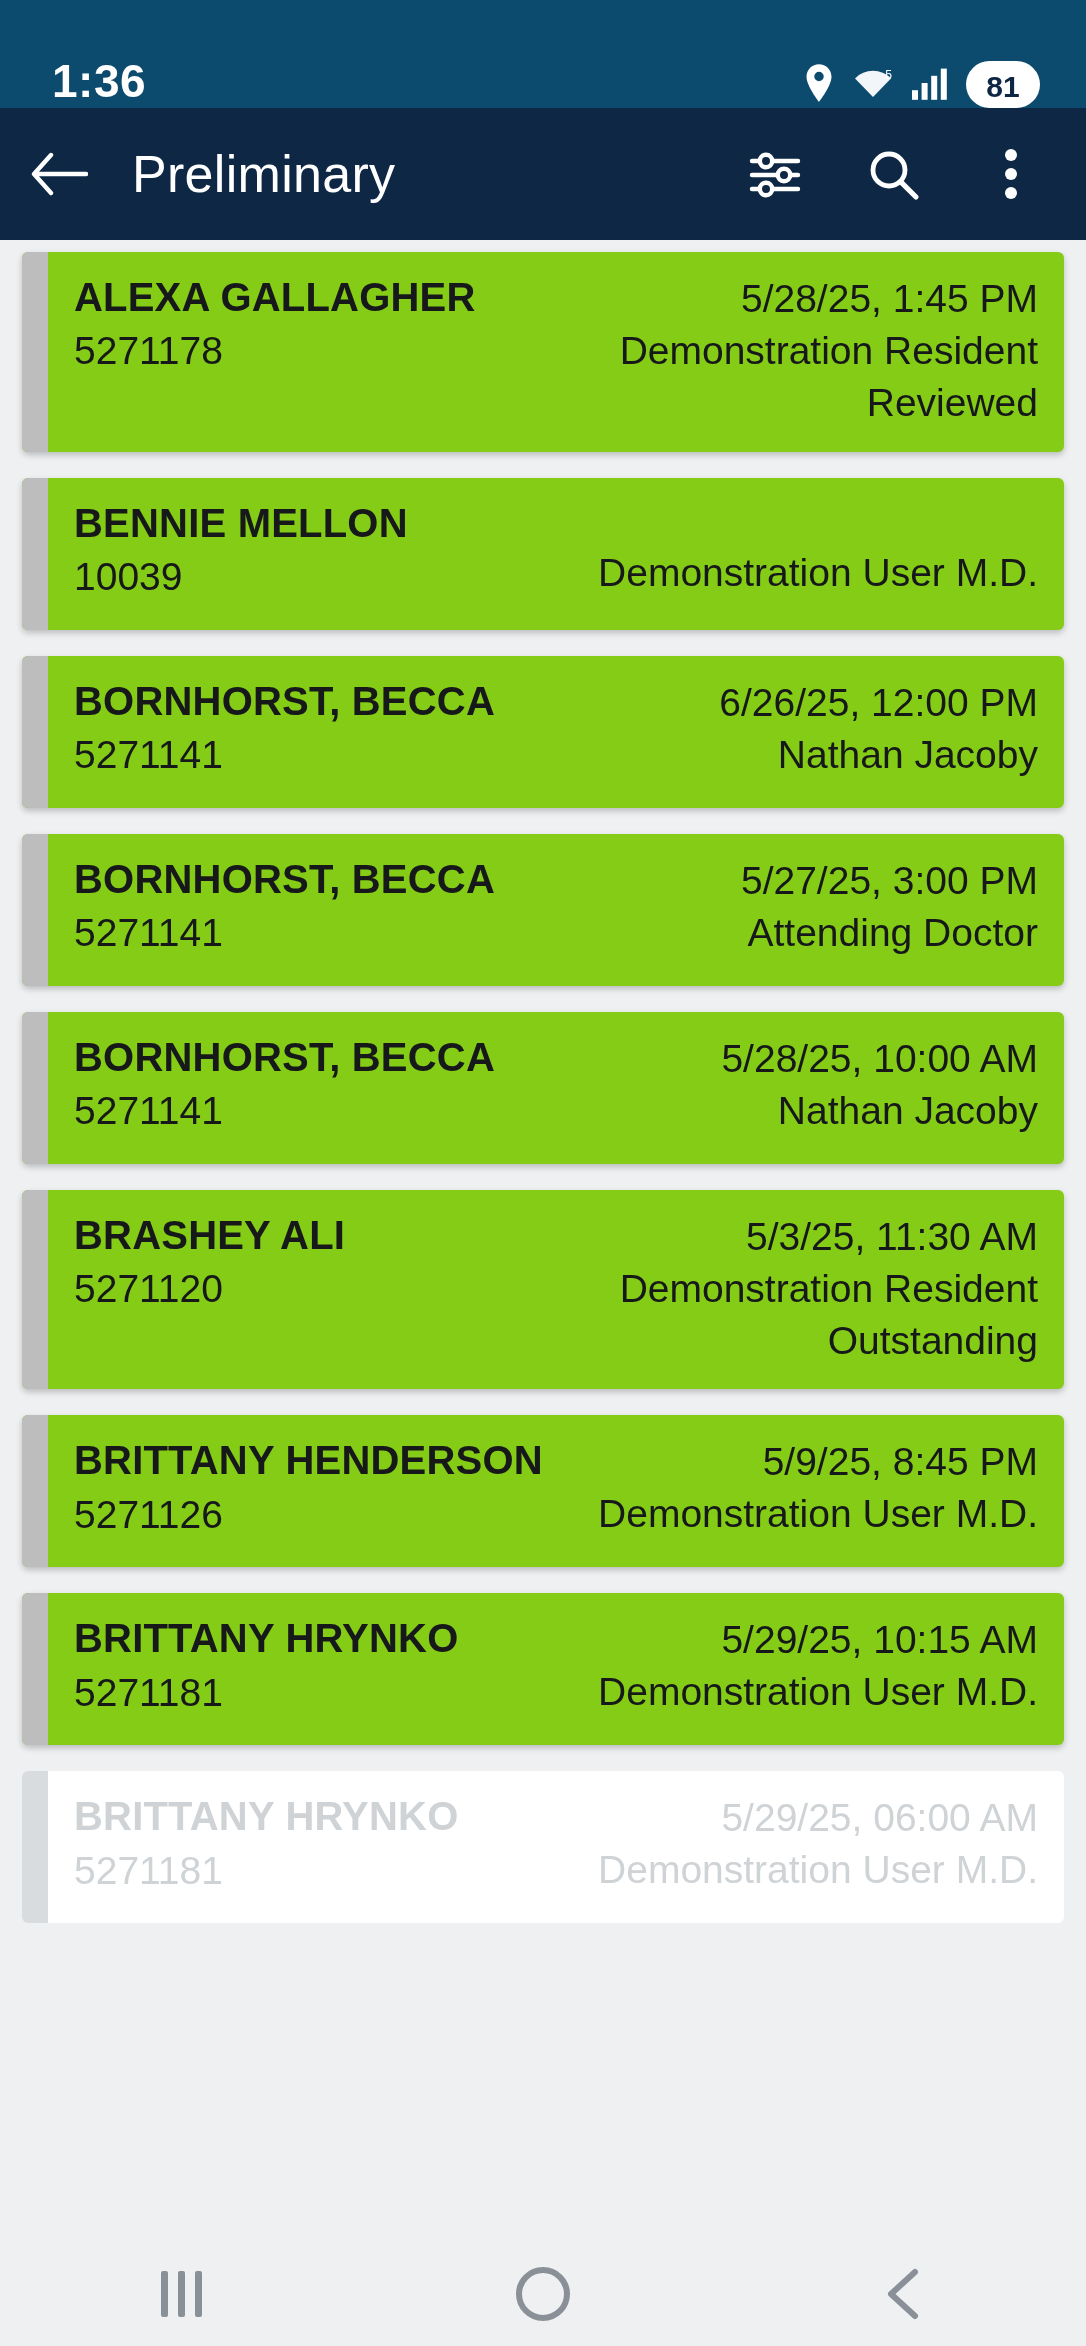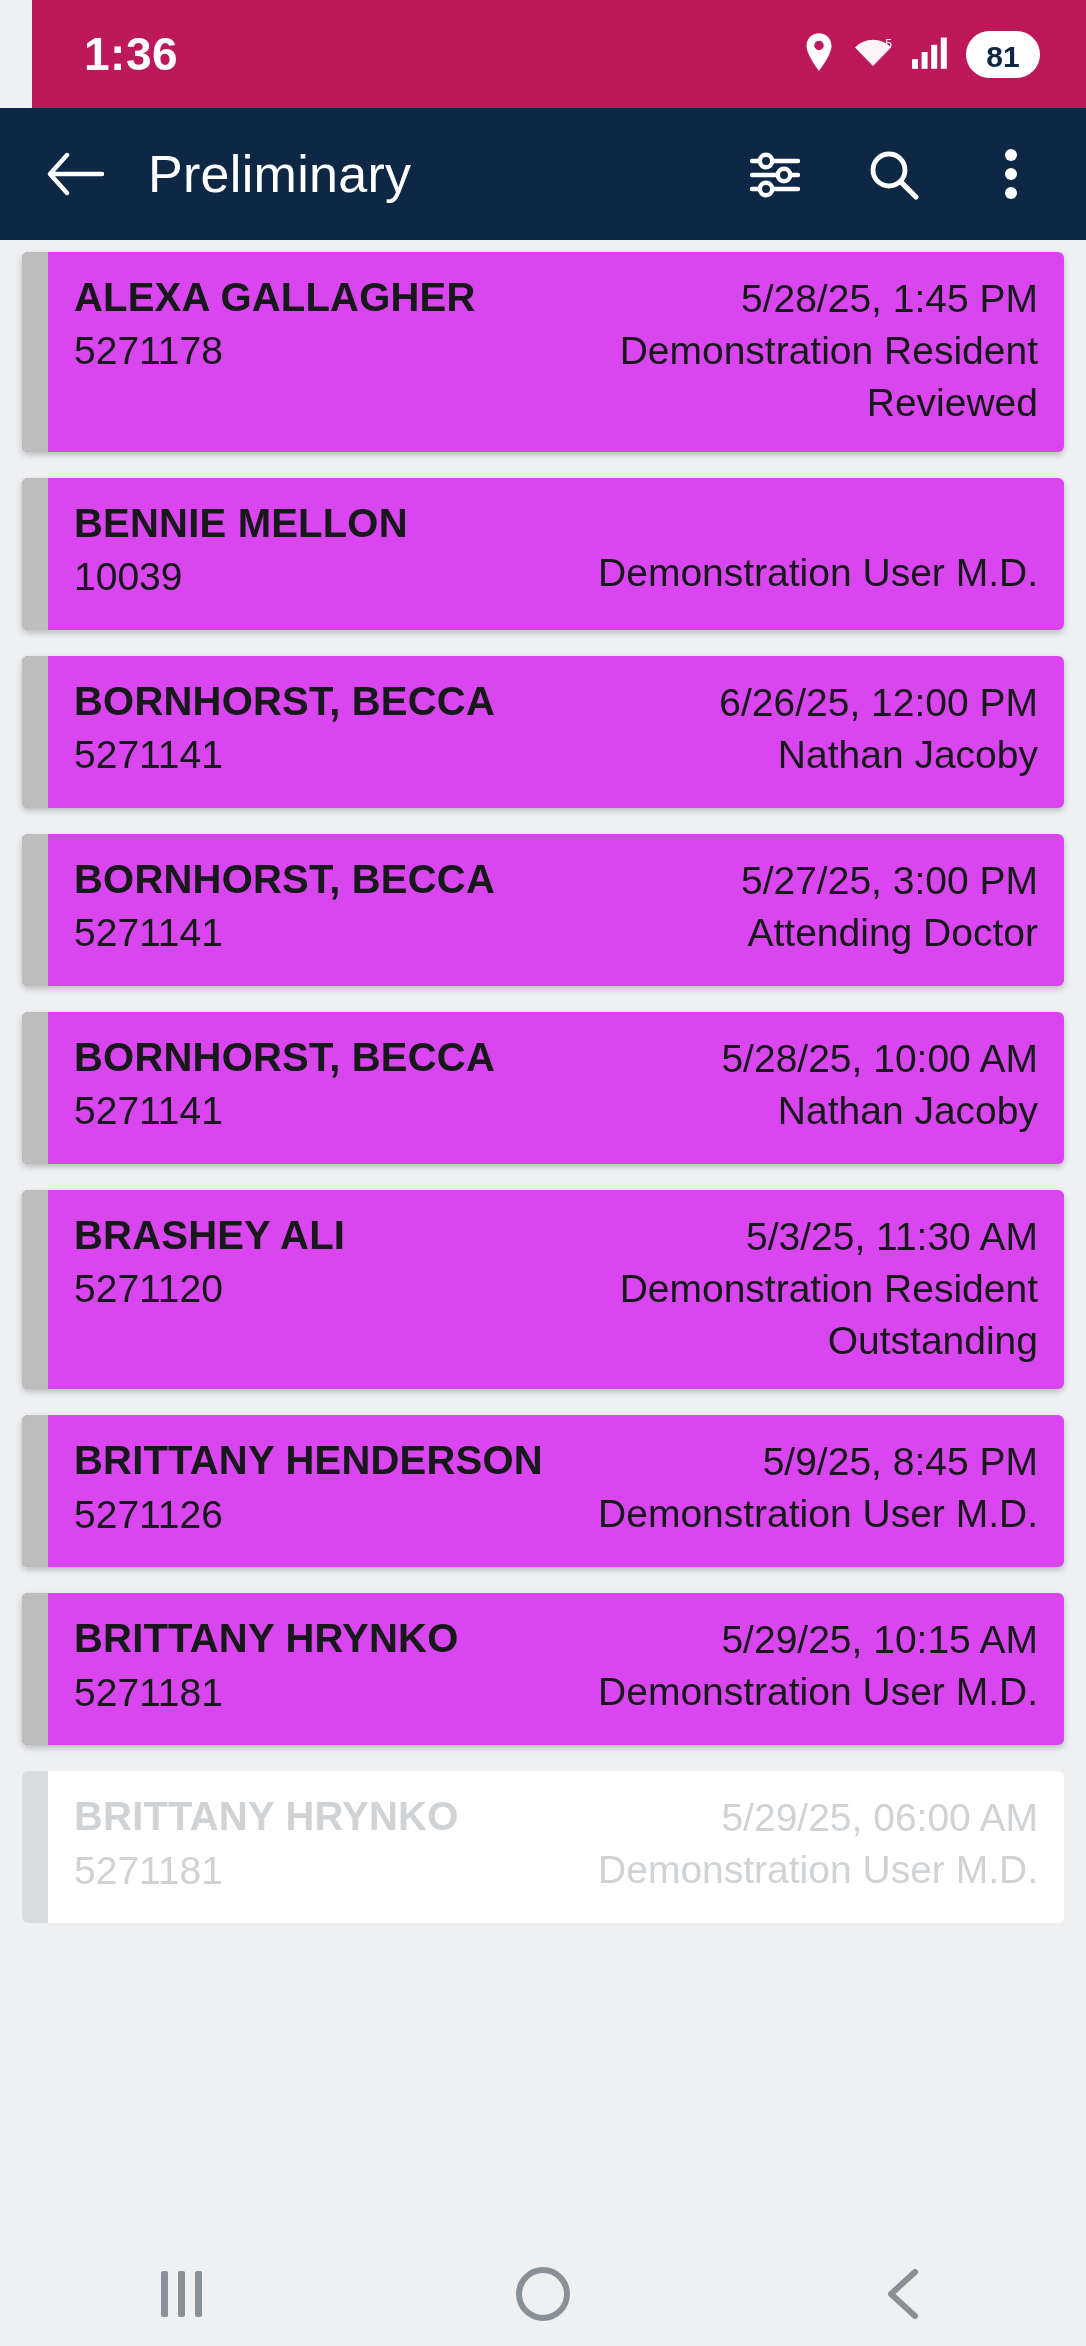--- a/index.html
+++ b/index.html
@@ -15,27 +15,26 @@
     width: 1086px;
     height: 2346px;
     background: #eef0f2;
     display: flex;
     flex-direction: column;
   }
 
   
   .statusbar {
     height: 108px;
-    background: #be185d;
+    background: #0c4a6e;
     color: #ffffff;
     display: flex;
-    align-items: center;
+    align-items: flex-end;
     padding: 0 46px 0 52px;
     flex: 0 0 auto;
-    margin-left: 32px;
   }
   .status-time {
     font-size: 46px;
     font-weight: 700;
     letter-spacing: 0.5px;
   }
   .status-right {
     margin-left: auto;
     display: flex;
     align-items: center;
@@ -54,21 +53,21 @@
     text-align: center;
   }
 
   
   .appbar {
     height: 132px;
     background: #0d2744;
     color: #ffffff;
     display: flex;
     align-items: center;
-    padding: 0 44px 0 44px;
+    padding: 0 44px 0 28px;
     flex: 0 0 auto;
   }
   .appbar-title {
     font-size: 52px;
     font-weight: 400;
     margin-left: 42px;
     letter-spacing: 0.3px;
   }
   .appbar-actions {
     margin-left: auto;
@@ -89,21 +88,21 @@
   .list {
     flex: 1 1 auto;
     background: #eef0f2;
     padding: 12px 22px 0 22px;
     overflow: hidden;
     position: relative;
   }
   .card {
     position: relative;
     display: flex;
-    background: #d946ef;
+    background: #84cc16;
     border-radius: 6px;
     box-shadow: 0 3px 6px rgba(0,0,0,0.22);
     margin-bottom: 26px;
     min-height: 152px;
     overflow: hidden;
   }
   .card-stripe {
     width: 26px;
     background: #bdbdbd;
     flex: 0 0 26px;

